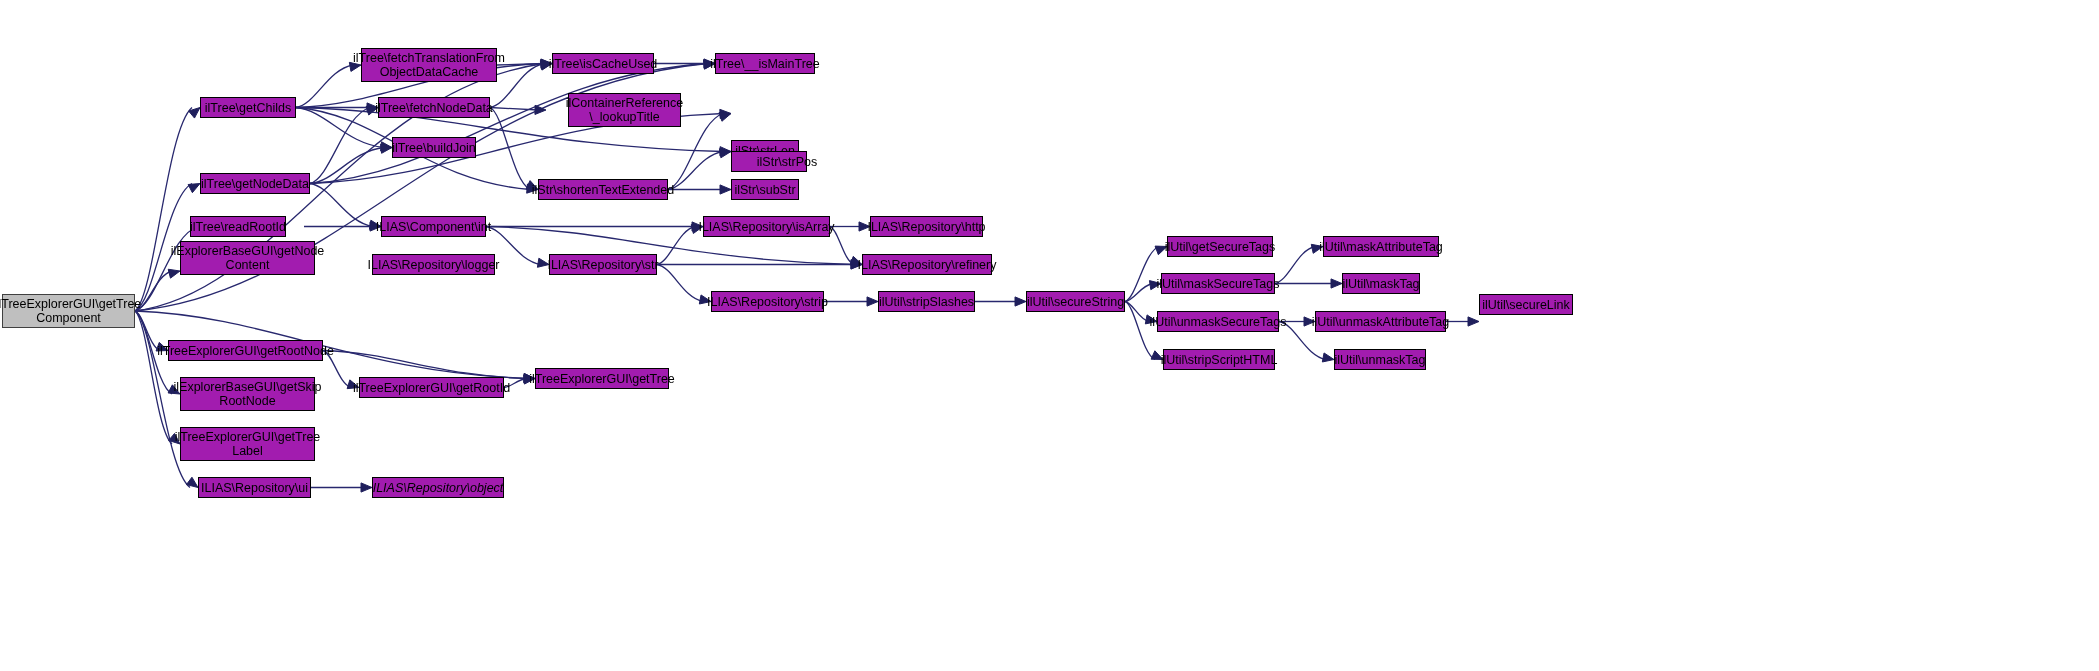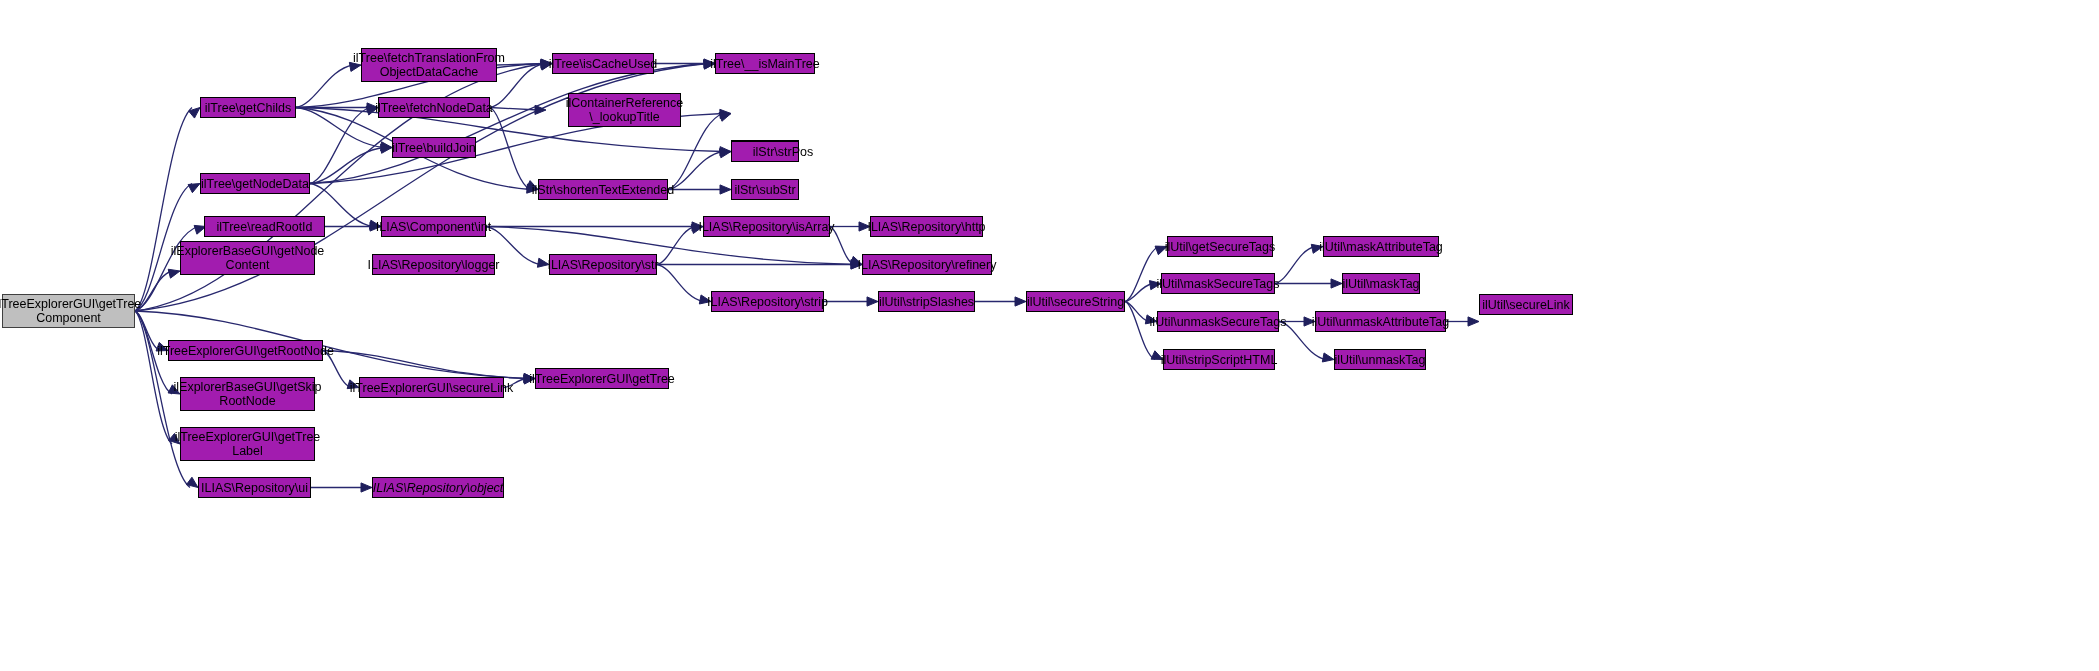--- a/index.html
+++ b/index.html
@@ -127,46 +127,46 @@
       <path d="M504,387.5 C512.05,386.825 516.65,379.445 527,378.5"></path>
       <polygon points="535,378.5 524.4638261724355,384.0811325979003 523.6273057551242,374.9192423130616"></polygon>
       <path d="M311,487.5 L364,487.5"></path>
       <polygon points="372,487.5 361,492.1 361,482.9"></polygon>
     </svg>
   <div id="nodes-layer">
       <div class="node root" style="left: 2px; top: 294px; width: 133px; height: 34px;">ilTreeExplorerGUI\getTree
 Component</div>
       <div class="node" style="left: 200px; top: 97px; width: 96px; height: 21px;">ilTree\getChilds</div>
       <div class="node" style="left: 200px; top: 173px; width: 110px; height: 21px;">ilTree\getNodeData</div>
-      <div class="node" style="left: 204px; top: 216px; width: 121px; height: 21px;">ilTree\readRootId</div>
+      <div class="node" style="left: 190px; top: 216px; width: 96px; height: 21px;">ilTree\readRootId</div>
       <div class="node" style="left: 180px; top: 241px; width: 135px; height: 34px;">ilExplorerBaseGUI\getNode
 Content</div>
       <div class="node" style="left: 168px; top: 340px; width: 155px; height: 21px;">ilTreeExplorerGUI\getRootNode</div>
       <div class="node" style="left: 180px; top: 377px; width: 135px; height: 34px;">ilExplorerBaseGUI\getSkip
 RootNode</div>
       <div class="node" style="left: 180px; top: 427px; width: 135px; height: 34px;">ilTreeExplorerGUI\getTree
 Label</div>
       <div class="node" style="left: 198px; top: 477px; width: 113px; height: 21px;">ILIAS\Repository\ui</div>
       <div class="node" style="left: 361px; top: 48px; width: 136px; height: 34px;">ilTree\fetchTranslationFrom
 ObjectDataCache</div>
       <div class="node" style="left: 378px; top: 97px; width: 112px; height: 21px;">ilTree\fetchNodeData</div>
       <div class="node" style="left: 392px; top: 137px; width: 84px; height: 21px;">ilTree\buildJoin</div>
       <div class="node" style="left: 381px; top: 216px; width: 105px; height: 21px;">ILIAS\Component\int</div>
       <div class="node" style="left: 372px; top: 254px; width: 123px; height: 21px;">ILIAS\Repository\logger</div>
-      <div class="node" style="left: 359px; top: 377px; width: 145px; height: 21px;">ilTreeExplorerGUI\secureLink</div>
+      <div class="node" style="left: 359px; top: 377px; width: 145px; height: 21px;">ilTreeExplorerGUI\getRootId</div>
       <div class="node" style="left: 372px; top: 477px; width: 132px; height: 21px; font-style: italic;">ILIAS\Repository\object</div>
       <div class="node" style="left: 552px; top: 53px; width: 102px; height: 21px;">ilTree\isCacheUsed</div>
       <div class="node" style="left: 568px; top: 93px; width: 113px; height: 34px;">ilContainerReference
 \_lookupTitle</div>
       <div class="node" style="left: 538px; top: 179px; width: 130px; height: 21px;">ilStr\shortenTextExtended</div>
       <div class="node" style="left: 549px; top: 254px; width: 108px; height: 21px;">ILIAS\Repository\str</div>
       <div class="node" style="left: 711px; top: 291px; width: 113px; height: 21px;">ILIAS\Repository\strip</div>
       <div class="node" style="left: 715px; top: 53px; width: 100px; height: 21px;">ilTree\__isMainTree</div>
       <div class="node" style="left: 731px; top: 103px; width: 68px; height: 21px; margin-top: 37px;">ilStr\strLen</div>
-      <div class="node" style="left: 731px; top: 141px; width: 68px; height: 21px; padding-left: 39px;">ilStr\strPos</div>
+      <div class="node" style="left: 731px; top: 151px; width: 76px; height: 21px; padding-left: 39px;">ilStr\strPos</div>
       <div class="node" style="left: 731px; top: 179px; width: 68px; height: 21px;">ilStr\subStr</div>
       <div class="node" style="left: 703px; top: 216px; width: 127px; height: 21px;">ILIAS\Repository\isArray</div>
       <div class="node" style="left: 535px; top: 368px; width: 134px; height: 21px;">ilTreeExplorerGUI\getTree</div>
       <div class="node" style="left: 870px; top: 216px; width: 113px; height: 21px;">ILIAS\Repository\http</div>
       <div class="node" style="left: 862px; top: 254px; width: 130px; height: 21px;">ILIAS\Repository\refinery</div>
       <div class="node" style="left: 878px; top: 291px; width: 97px; height: 21px;">ilUtil\stripSlashes</div>
       <div class="node" style="left: 1026px; top: 291px; width: 99px; height: 21px;">ilUtil\secureString</div>
       <div class="node" style="left: 1167px; top: 236px; width: 106px; height: 21px;">ilUtil\getSecureTags</div>
       <div class="node" style="left: 1161px; top: 273px; width: 114px; height: 21px;">ilUtil\maskSecureTags</div>
       <div class="node" style="left: 1157px; top: 311px; width: 122px; height: 21px;">ilUtil\unmaskSecureTags</div>

